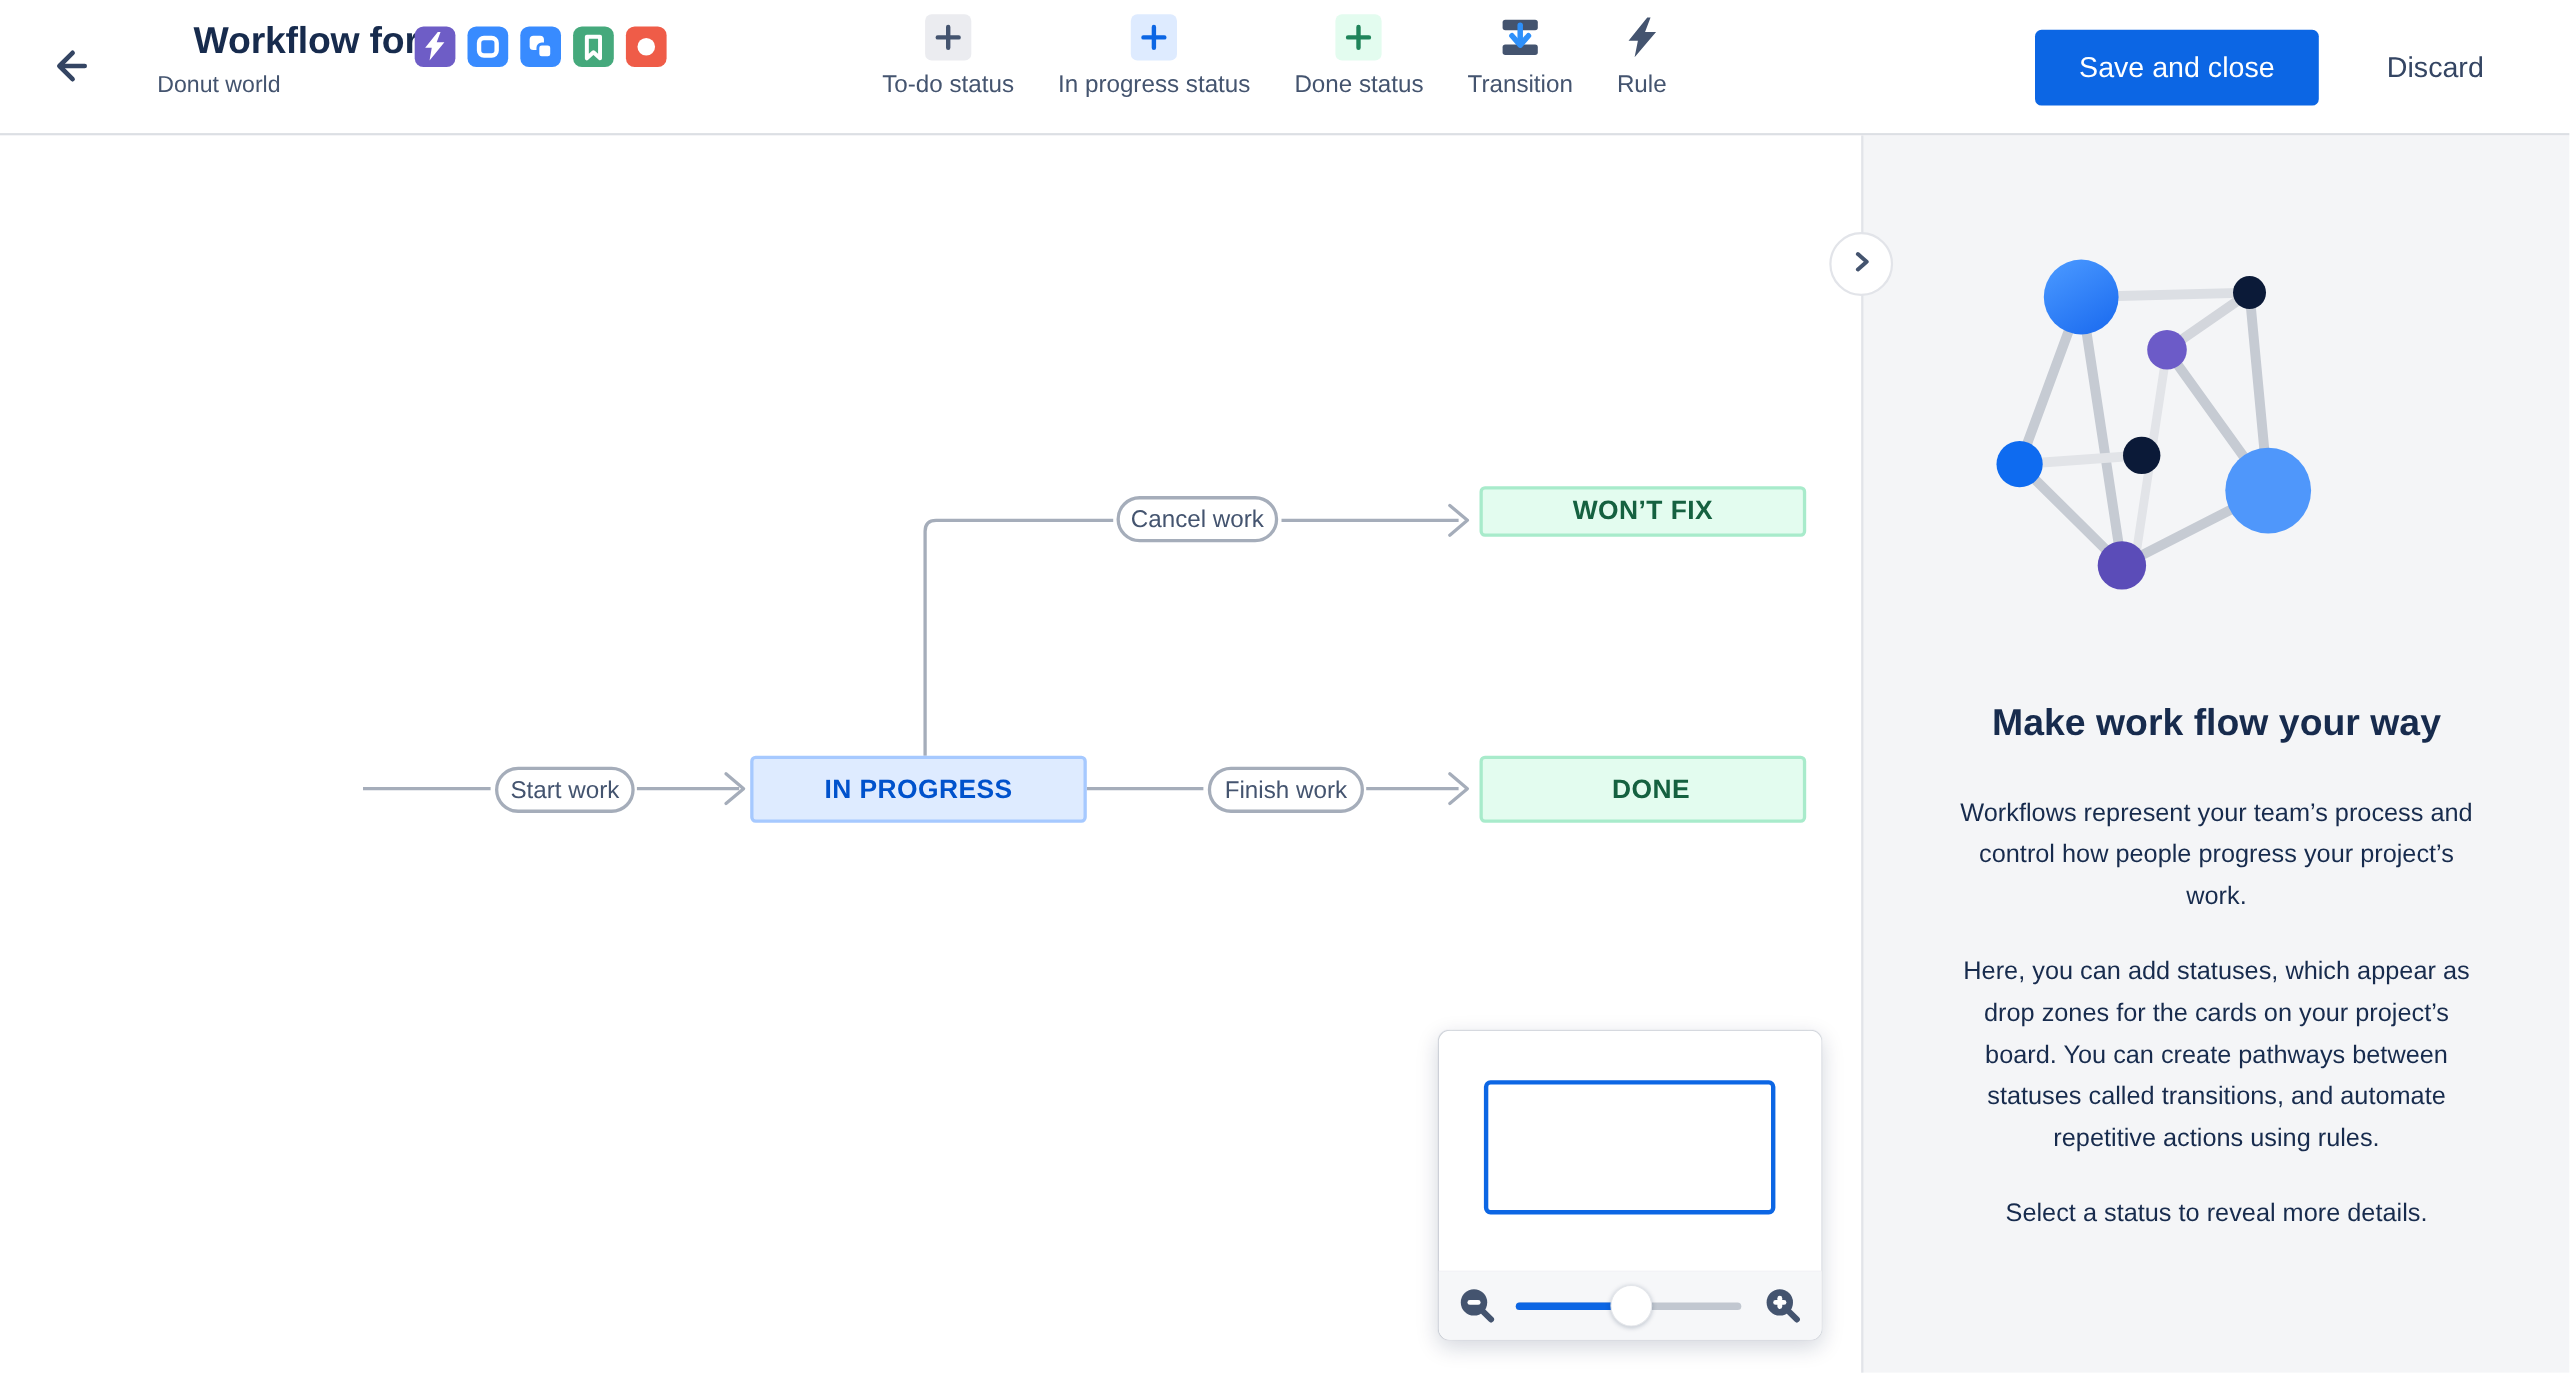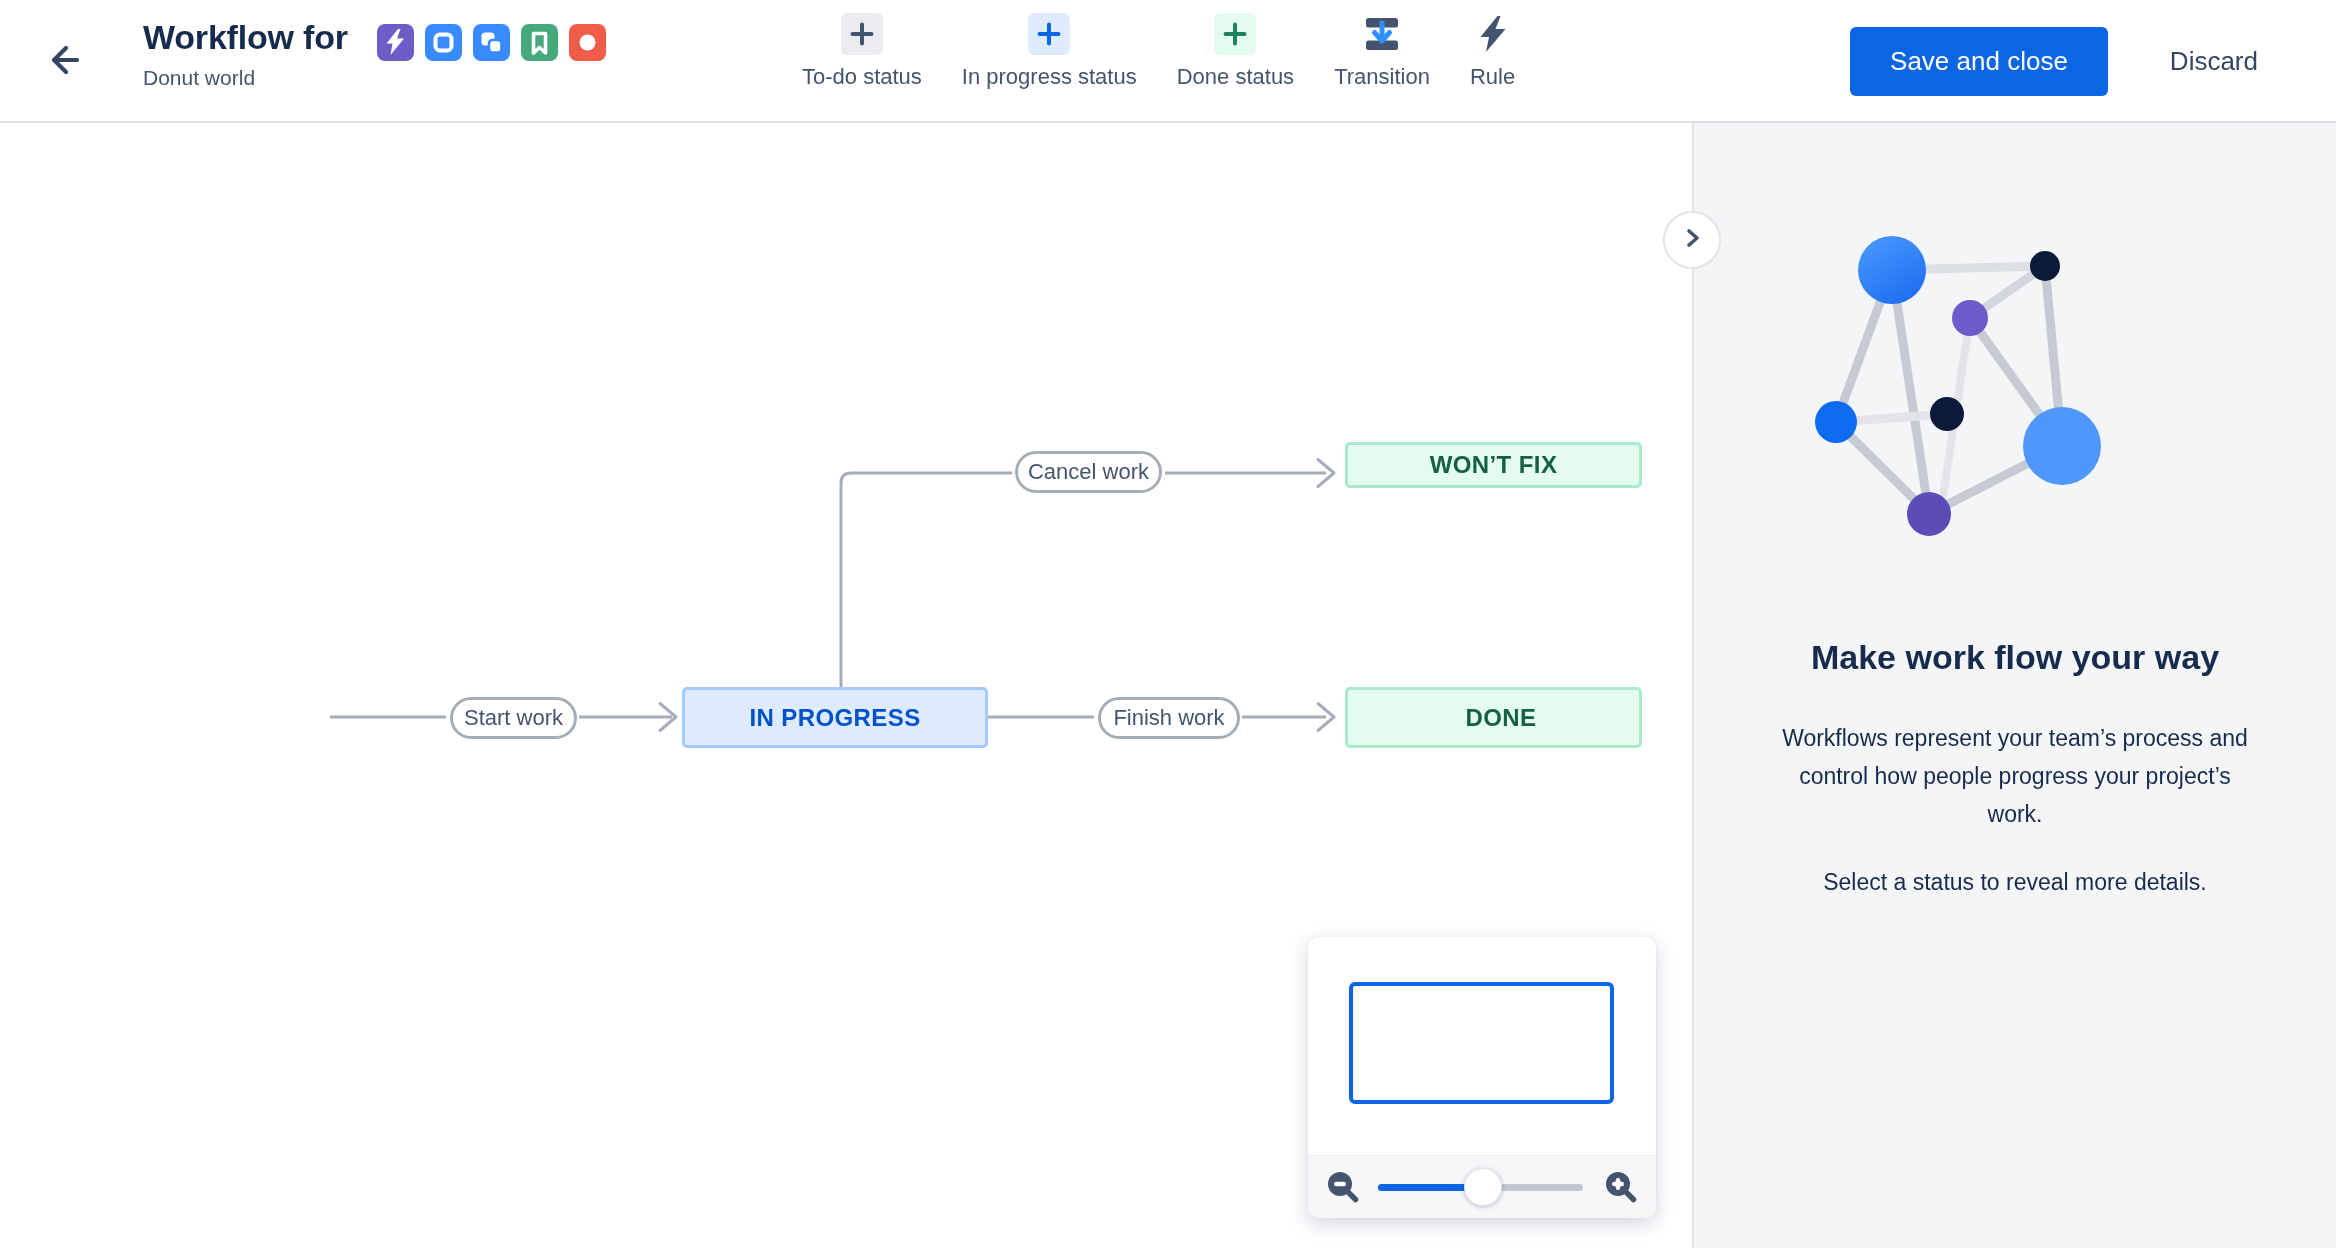--- a/index.html
+++ b/index.html
@@ -7,21 +7,21 @@
               font-family:"Liberation Sans", sans-serif; }
   #app { position:relative; width:2336px; height:1248px; background:#fff; }
 
   
   .header { position:absolute; left:0; top:0; width:2336px; height:123px;
             background:#fff; border-bottom:2px solid #DCDFE4; z-index:20; }
   .back-btn { position:absolute; left:40px; top:38px; width:48px; height:48px;
               display:flex; align-items:center; justify-content:center; cursor:pointer;
               border-radius:6px; }
   .title-block { position:absolute; left:143px; top:18px; }
-  .page-title { font-size:34px; font-weight:700; color:#172B4D; letter-spacing:-.2px; }
+  .page-title { font-size:34px; font-weight:700; color:#172B4D; letter-spacing:-.2px;margin-left:33px; }
   .page-subtitle { margin-top:9px; font-size:21px; color:#44546F; }
   .issue-icons { position:absolute; left:377px; top:24px; display:flex; gap:11px; }
   .issue-icon { width:37px; height:37px; border-radius:8px; display:flex;
                 align-items:center; justify-content:center; }
 
   .toolbar { position:absolute; left:802px; top:13px; display:flex; gap:40px; }
   .tool { display:flex; flex-direction:column; align-items:center; cursor:pointer; }
   .tool-icon { width:42px; height:42px; border-radius:6px; display:flex;
                align-items:center; justify-content:center; }
   .tool-label { margin-top:9px; font-size:22px; color:#44546F; white-space:nowrap; }
@@ -266,20 +266,21 @@
       <circle cx="178" cy="95" r="18" fill="#6C5BC8"></circle>
       <circle cx="44" cy="199" r="21" fill="#0E6BF0"></circle>
       <circle cx="155" cy="191" r="17" fill="#0B1A38"></circle>
       <circle cx="270" cy="223" r="39" fill="#4F97FB"></circle>
       <circle cx="137" cy="291" r="22" fill="#5B4CB8"></circle>
     </svg>
 
     <div class="panel-content">
       <div class="panel-heading">Make work flow your way</div>
       <p class="panel-para">Workflows represent your team’s process and control how people progress your project’s work.</p>
+      <p class="panel-para">Here, you can add statuses, which appear as drop zones for the cards on your project’s board. You can create pathways between statuses called transitions, and automate repetitive actions using rules.</p>
       <p class="panel-para">Select a status to reveal more details.</p>
     </div>
   </div>
 
   <div class="panel-toggle">
     <span>
       <svg width="28" height="28" viewBox="0 0 28 28" fill="none">
         <path d="M11 7 L19 14 L11 21" stroke="#44546F" stroke-width="3.6" stroke-linecap="round" stroke-linejoin="round"></path>
       </svg>
     </span>

